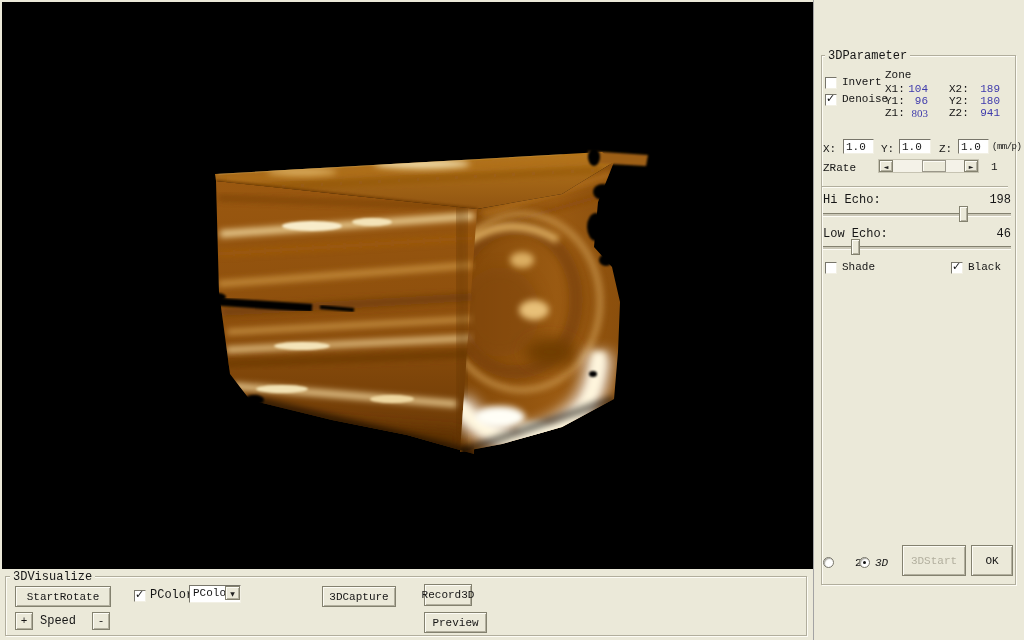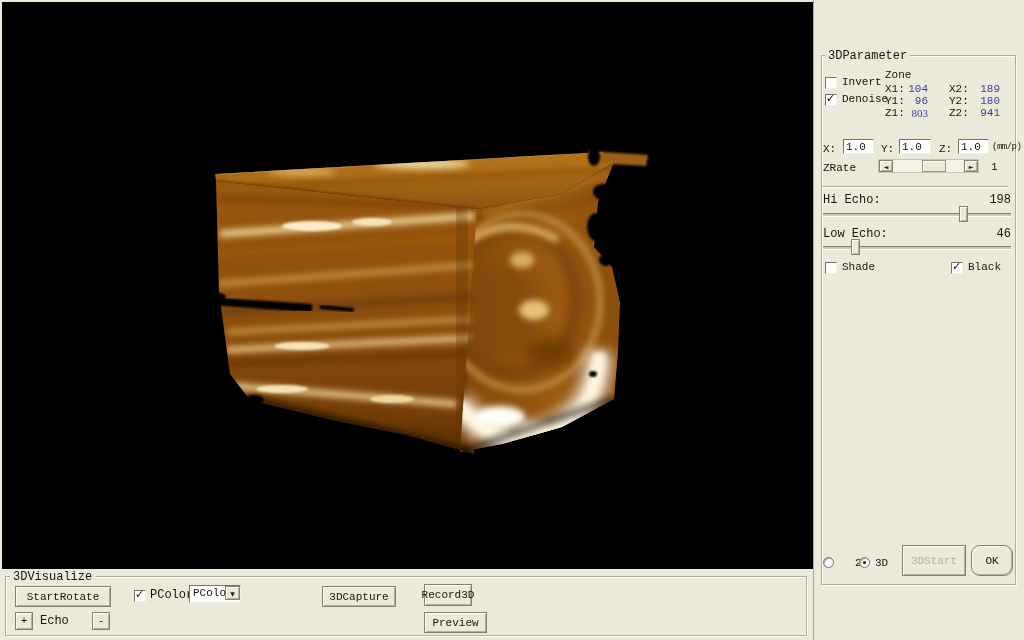--- a/index.html
+++ b/index.html
@@ -218,34 +218,34 @@
     <div class="checkbox" style="left:137px;top:262px;">
       <span class="mark">✓</span>
     </div>
     <span class="lbl" style="left:154px;top:261px;">Black</span>
 
     <div class="radio" style="left:9px;top:557px;"></div>
     <span class="lbl" style="left:41px;top:557px;">2D</span>
     <div class="radio" style="left:45px;top:557px;">
         <div class="dot"></div>
       </div>
-    <span class="lbl" style="left:61px;top:557px;">3D</span>
+    <span class="lbl" style="left:61px;top:557px;font-style:italic;">3D</span>
     <div class="win-btn disabled" style="left:88px;top:545px;width:64px;height:31px;">3DStart</div>
-    <div class="win-btn" style="left:157px;top:545px;width:42px;height:31px;border-radius:9px;">OK</div>
+    <div class="win-btn" style="left:157px;top:545px;width:42px;height:31px;">OK</div>
   </div>
 
   <div class="panel" style="left:0;top:569px;width:813px;height:71px;background:#ebe9d9;">
 
     <div class="groupbox" style="left:5px;top:7px;width:800px;height:58px;"></div>
     <span class="gb-label" style="left:10px;top:1px;">3DVisualize</span>
 
     <div class="win-btn" style="left:15px;top:17px;width:96px;height:21px;">StartRotate</div>
 
     <div class="win-btn" style="left:15px;top:43px;width:18px;height:18px;">+</div>
-    <span class="lbl lbl12" style="left:40px;top:46px;">Echo</span>
+    <span class="lbl lbl12" style="left:40px;top:46px;">Speed</span>
     <div class="win-btn" style="left:92px;top:43px;width:18px;height:18px;">-</div>
 
     <div class="checkbox" style="left:134px;top:21px;">
       <span class="mark">✓</span>
     </div>
     <span class="lbl lbl12" style="left:150px;top:20px;">PColor</span>
 
     <div class="dd" style="left:189px;top:16px;width:52px;height:18px;">
       <span class="dd-text">PColor</span>
       <div class="dd-btn">

